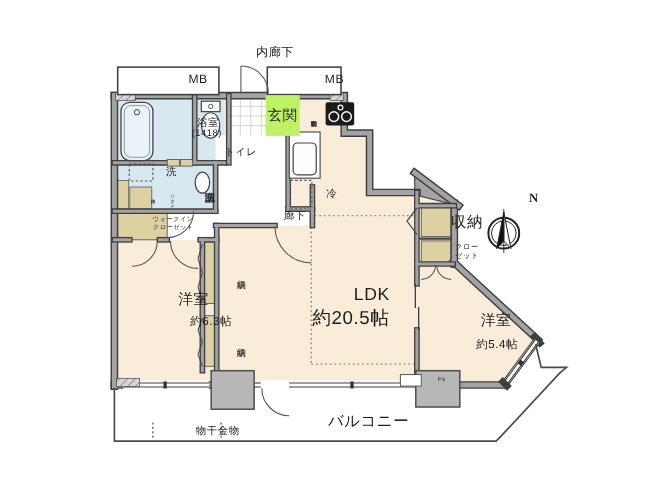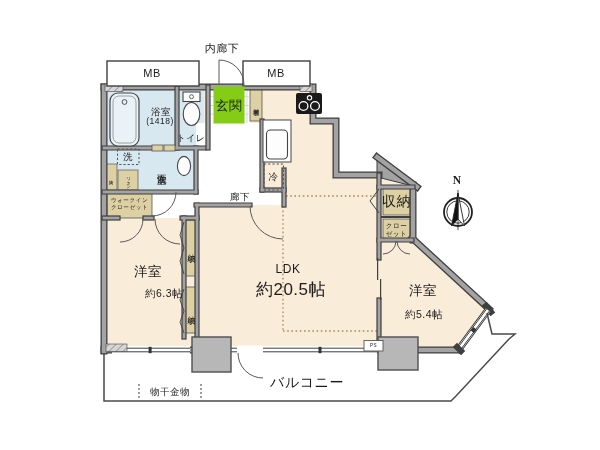--- a/index.html
+++ b/index.html
@@ -1,22 +1,22 @@
 <!DOCTYPE html>
 <html><head>
 <meta charset="utf-8">
 <style>
   html,body{margin:0;padding:0;background:#fff;}
   #stage{position:relative;width:600px;height:450px;background:#fff;overflow:hidden;
          font-family:"Liberation Sans","DejaVu Sans",sans-serif;}
   #plan-svg{position:absolute;left:0;top:0;}
   .lbl{position:absolute;transform:translate(-50%,-50%);white-space:nowrap;color:#1c1c1c;
-       line-height:1;letter-spacing:.5px;}
+       line-height:1;letter-spacing:.5px;margin-left:28px;}
   .lbl.v{writing-mode:vertical-rl;text-orientation:upright;letter-spacing:0;}
-  .lbl.bgw{background:#84cc16;padding:12px 2px;}
+  .lbl.bgw{background:#bef264;padding:12px 2px;}
   .lbl.serif{font-family:"Liberation Serif","DejaVu Serif",serif;font-weight:bold;letter-spacing:0;}
   
   .wD{stroke:#3f3f3f;stroke-linecap:square;fill:none;}
   .wG{stroke:#a3a3a3;stroke-linecap:square;fill:none;}
   .thin{stroke:#3f3f3f;fill:none;}
   .arc{stroke:#5a5a5a;stroke-width:1;fill:none;}
   .dash{stroke:#555;stroke-width:1;fill:none;stroke-dasharray:2.2 2;}
   .dots{stroke:#a98a5c;stroke-width:1.3;fill:none;stroke-dasharray:1.6 2.6;}
   .fixture{stroke:#444;stroke-width:1.1;fill:#fdfdfd;}
 </style>
@@ -249,21 +249,21 @@
   <div class="lbl" style="left:129.5px;top:208px;font-size:5.6px">クローゼット</div>
   <div class="lbl" style="left:240px;top:197px;font-size:9.5px">廊下</div>
   <div class="lbl" style="left:273.5px;top:177px;font-size:9.5px">冷</div>
   <div class="lbl v" style="left:190.5px;top:248px;font-size:8px">収納</div>
   <div class="lbl v" style="left:190.5px;top:310px;font-size:8px">収納</div>
   <div class="lbl" style="left:396.5px;top:201px;font-size:14px">収納</div>
   <div class="lbl" style="left:396.5px;top:226px;font-size:6.6px">クロー</div>
   <div class="lbl" style="left:396.5px;top:234px;font-size:6.6px">ゼット</div>
   <div class="lbl" style="left:148px;top:272px;font-size:13.5px">洋室</div>
   <div class="lbl" style="left:164px;top:293px;font-size:10.5px">約6.3帖</div>
-  <div class="lbl" style="left:288px;top:269px;font-size:12px">LDK</div>
+  <div class="lbl" style="left:310px;top:269px;font-size:16px">LDK</div>
   <div class="lbl" style="left:291px;top:289px;font-size:17px">約20.5帖</div>
   <div class="lbl" style="left:423px;top:291px;font-size:13.5px">洋室</div>
   <div class="lbl" style="left:424px;top:314px;font-size:10.5px">約5.4帖</div>
   <div class="lbl" style="left:307px;top:382px;font-size:14px">バルコニー</div>
   <div class="lbl" style="left:170px;top:392px;font-size:9.5px">物干金物</div>
   <div class="lbl" style="left:373.5px;top:345.5px;font-size:4.6px">PS</div>
   <div class="lbl serif" style="left:457px;top:181px;font-size:11.5px">N</div>
 </div>
 
 </body></html>

